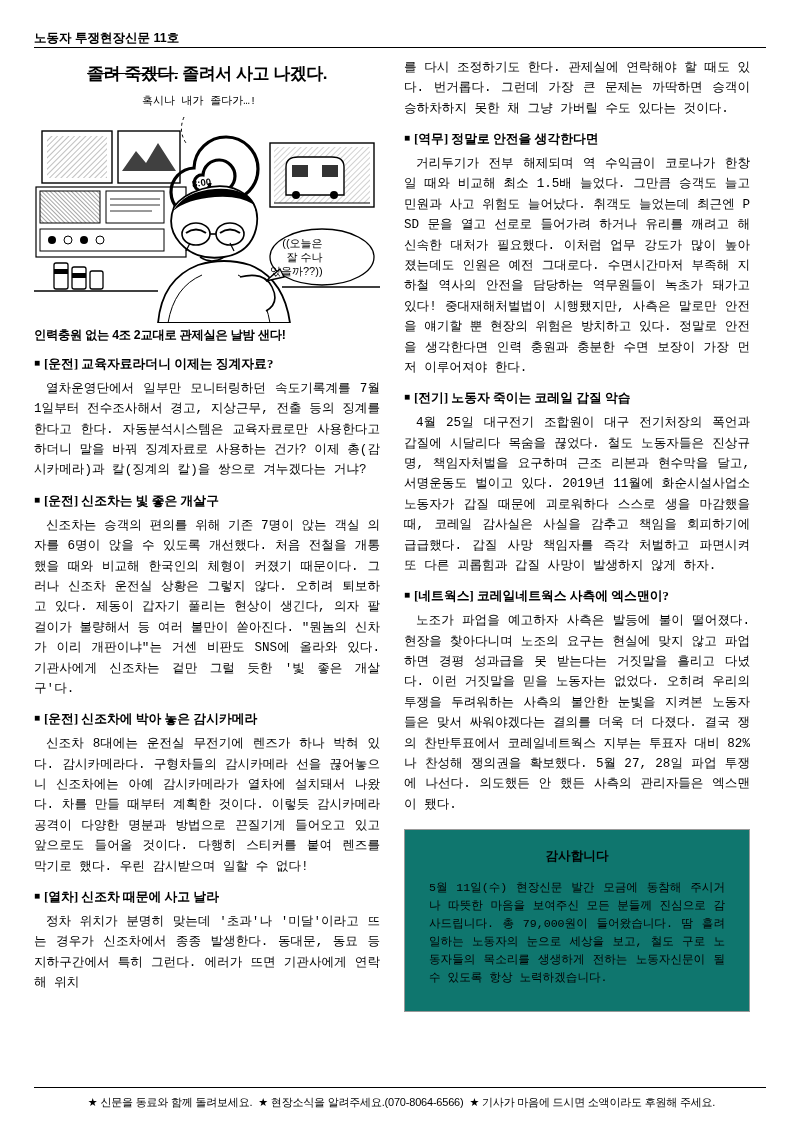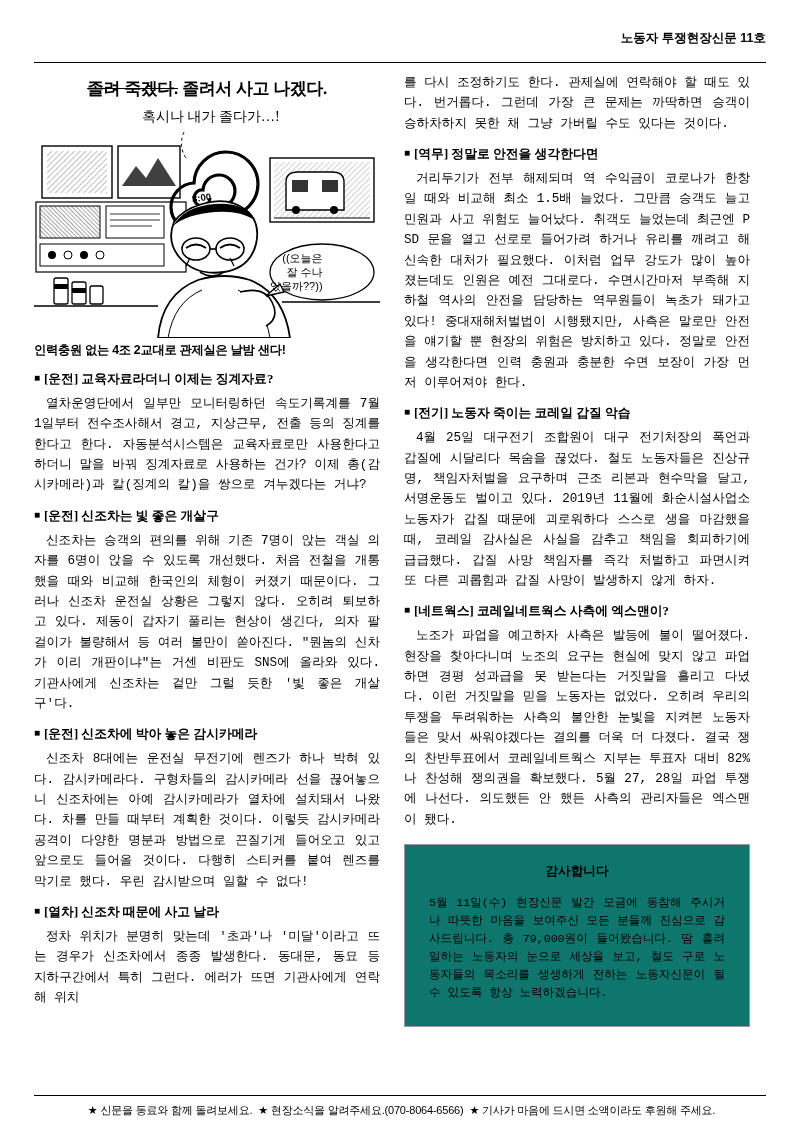--- a/index.html
+++ b/index.html
@@ -18,26 +18,26 @@
   .page {
     width: 800px;
     height: 1132px;
     box-sizing: border-box;
     padding: 30px 34px 20px 34px;
     position: relative;
   }
   
   .running-head {
     display: flex;
-    justify-content: flex-end;
+    justify-content: flex-start;
     align-items: baseline;
     font-size: 12.5px;
     font-weight: bold;
     font-family: "Liberation Sans", "DejaVu Sans", sans-serif;
-    padding-bottom: 15px;
+    padding-bottom: 0;
     border-bottom: 1.6px solid #000;
     margin-bottom: 10px;
   }
   
   .columns {
     display: flex;
     gap: 24px;
     height: 1000px;
   }
   .col {
@@ -89,22 +89,22 @@
     font-family: "Liberation Sans", "DejaVu Sans", sans-serif;
     font-weight: bold;
     font-size: 12.3px;
     letter-spacing: -0.3px;
     margin: 4px 0 2px 0;
   }
   .bubble-top {
     position: absolute;
     top: 2px;
     left: 108px;
-    font-size: 14px;
-    font-family: Liberation Serif, serif;
+    font-size: 11px;
+    font-family: Liberation Mono, monospace;
     white-space: nowrap;
   }
   .bubble-right {
     position: absolute;
     top: 146px;
     left: 236px;
     font-size: 11px;
     font-family: "Liberation Sans", "DejaVu Sans", sans-serif;
     line-height: 1.25;
     text-align: right;
@@ -137,21 +137,21 @@
     font-size: 11.6px;
     line-height: 1.55;
     text-indent: 0;
     margin: 14px;
   }
   
   .footer {
     position: absolute;
     left: 34px;
     right: 34px;
-    bottom: 14px;
+    bottom: 22px;
     border-top: 1.6px solid #000;
     padding-top: 7px;
     text-align: center;
     font-family: "Liberation Sans", "DejaVu Sans", sans-serif;
     font-size: 11px;
     letter-spacing: -0.2px;
   }
   .footer span.star { margin: 0 3px; }
 </style>
 </head>

